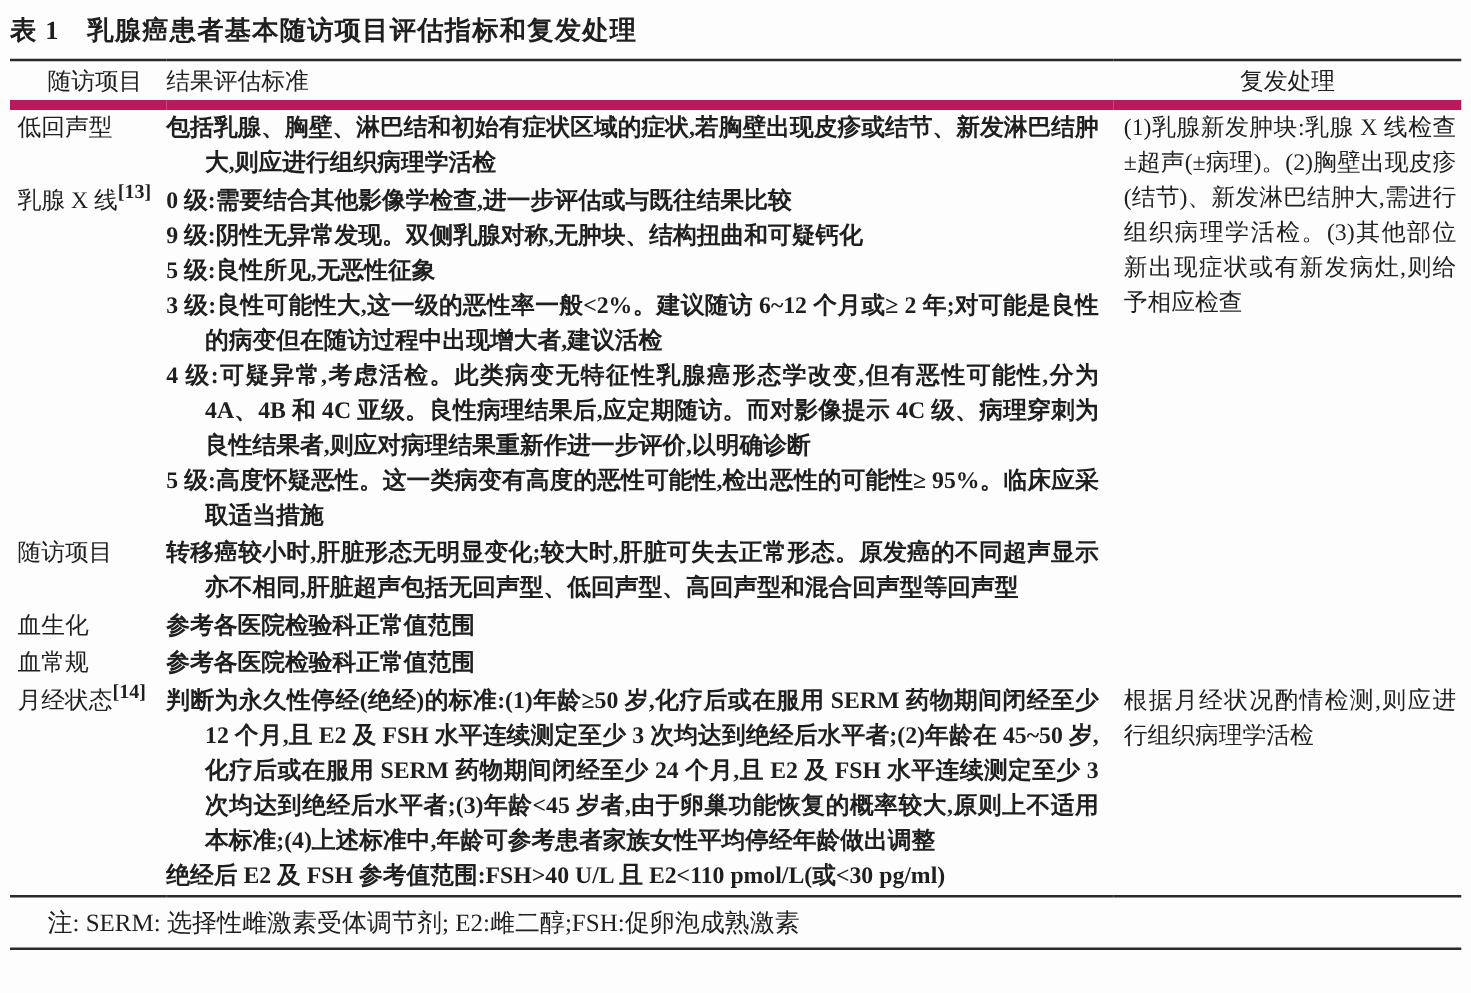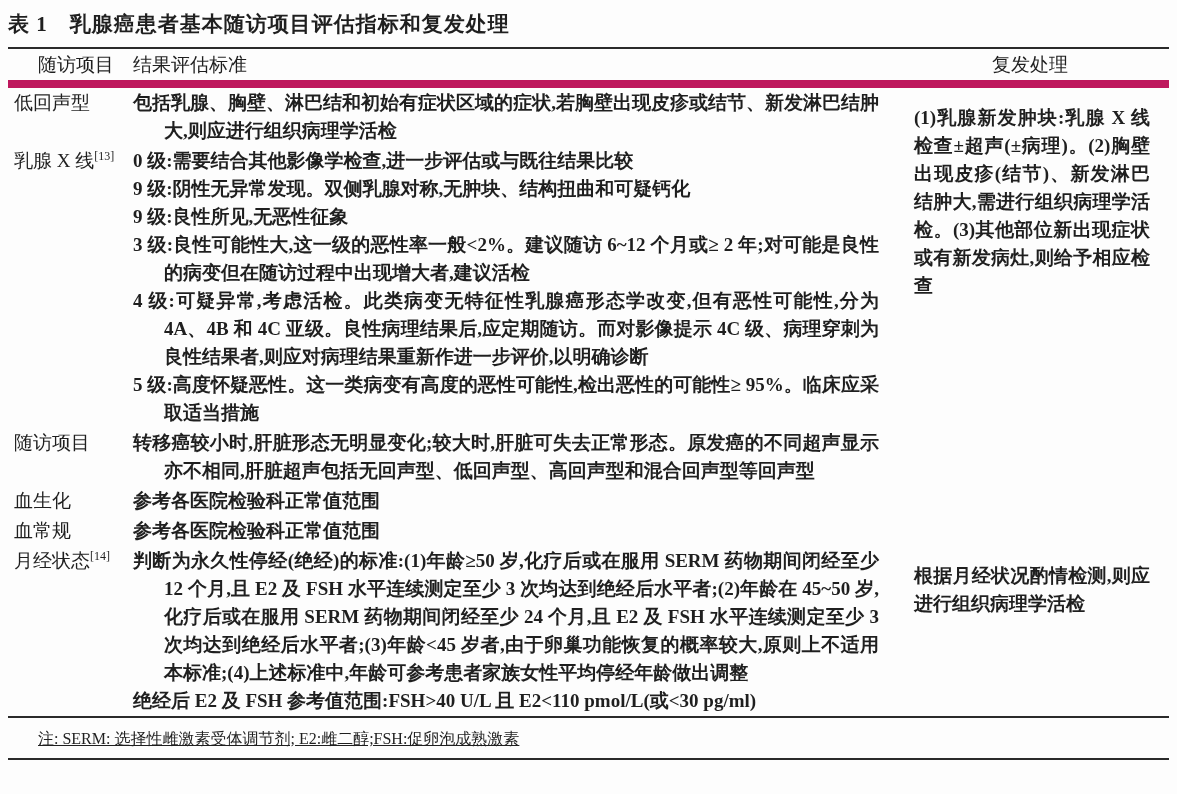--- a/index.html
+++ b/index.html
@@ -35,35 +35,34 @@
   th.h-item{text-align:left;padding-left:30px;}
   th.h-criteria{text-align:left;}
   th.h-recur{text-align:center;margin-top:24px;}
   td{
     vertical-align:top;
     font-size:19px;
     line-height:28px;
     padding:1px 0;
   }
   td.c-item{padding-left:6px;white-space:nowrap;}
-  td.c-item sup{font-size:12px;line-height:0;}
+  td.c-item sup{font-size:16px;line-height:0;font-weight:bold;}
   td.c-criteria{padding-right:12px;font-weight:bold;}
   td.c-criteria p{
     margin:0;
     padding-left:31px;
     text-indent:-31px;
     text-align:justify;
   }
   td.c-recur{padding-left:8px;padding-right:4px;}
-  td.c-recur p{margin:15px;text-align:justify;font-weight:bold;}
+  td.c-recur p{margin:0;text-align:justify;}
   .note{
-    font-size:16px;
+    font-size:20px;
     line-height:24px;
     padding:9px 0 7px 30px;
-    text-decoration:underline;
   }
   .bottom-rule{
     width:1161px;
     border-top:2px solid #2a2a2a;
     height:0;
   }
 </style>
 </head>
 <body>
 
@@ -92,21 +91,21 @@
         </td>
         <td class="c-recur" rowspan="2">
           <p>(1)乳腺新发肿块:乳腺 X 线检查±超声(±病理)。(2)胸壁出现皮疹(结节)、新发淋巴结肿大,需进行组织病理学活检。(3)其他部位新出现症状或有新发病灶,则给予相应检查</p>
         </td>
       </tr>
       <tr>
         <td class="c-item"><span>乳腺 X 线</span><sup>[13]</sup></td>
         <td class="c-criteria">
           <p>0 级:需要结合其他影像学检查,进一步评估或与既往结果比较</p>
           <p>9 级:阴性无异常发现。双侧乳腺对称,无肿块、结构扭曲和可疑钙化</p>
-          <p>9 级:良性所见,无恶性征象</p>
+          <p>5 级:良性所见,无恶性征象</p>
           <p>3 级:良性可能性大,这一级的恶性率一般&lt;2%。建议随访 6~12 个月或≥ 2 年;对可能是良性的病变但在随访过程中出现增大者,建议活检</p>
           <p>4 级:可疑异常,考虑活检。此类病变无特征性乳腺癌形态学改变,但有恶性可能性,分为 4A、4B 和 4C 亚级。良性病理结果后,应定期随访。而对影像提示 4C 级、病理穿刺为良性结果者,则应对病理结果重新作进一步评价,以明确诊断</p>
           <p>5 级:高度怀疑恶性。这一类病变有高度的恶性可能性,检出恶性的可能性≥ 95%。临床应采取适当措施</p>
         </td>
       </tr>
       <tr>
         <td class="c-item"><span>随访项目</span></td>
         <td class="c-criteria">
           <p>转移癌较小时,肝脏形态无明显变化;较大时,肝脏可失去正常形态。原发癌的不同超声显示亦不相同,肝脏超声包括无回声型、低回声型、高回声型和混合回声型等回声型</p>
         </td>

